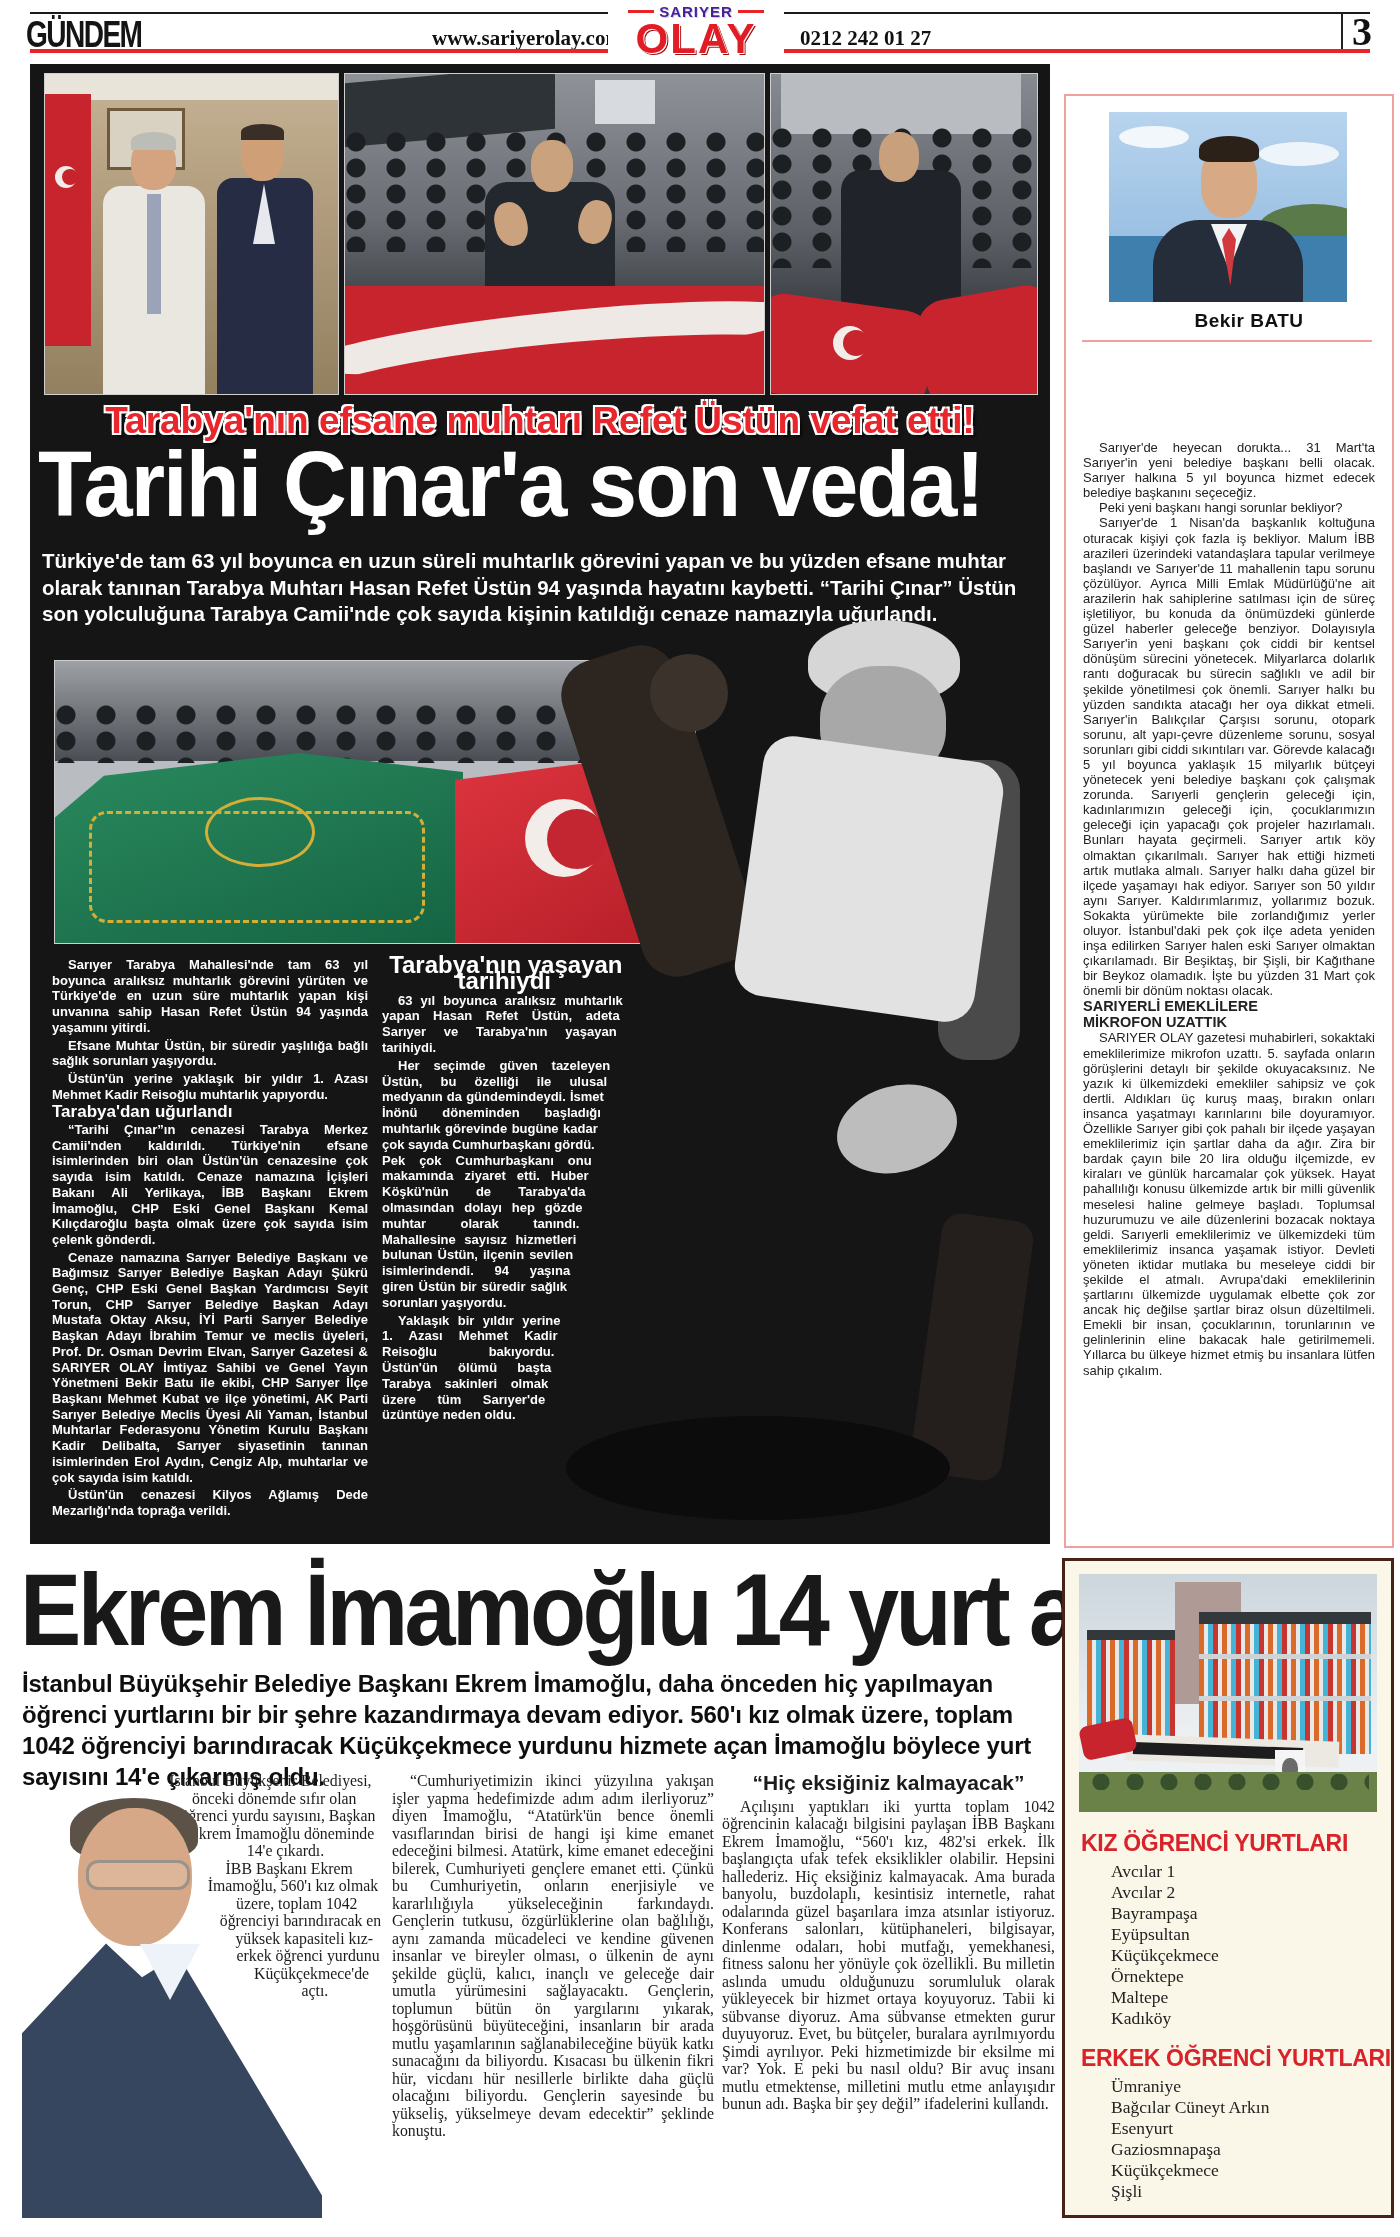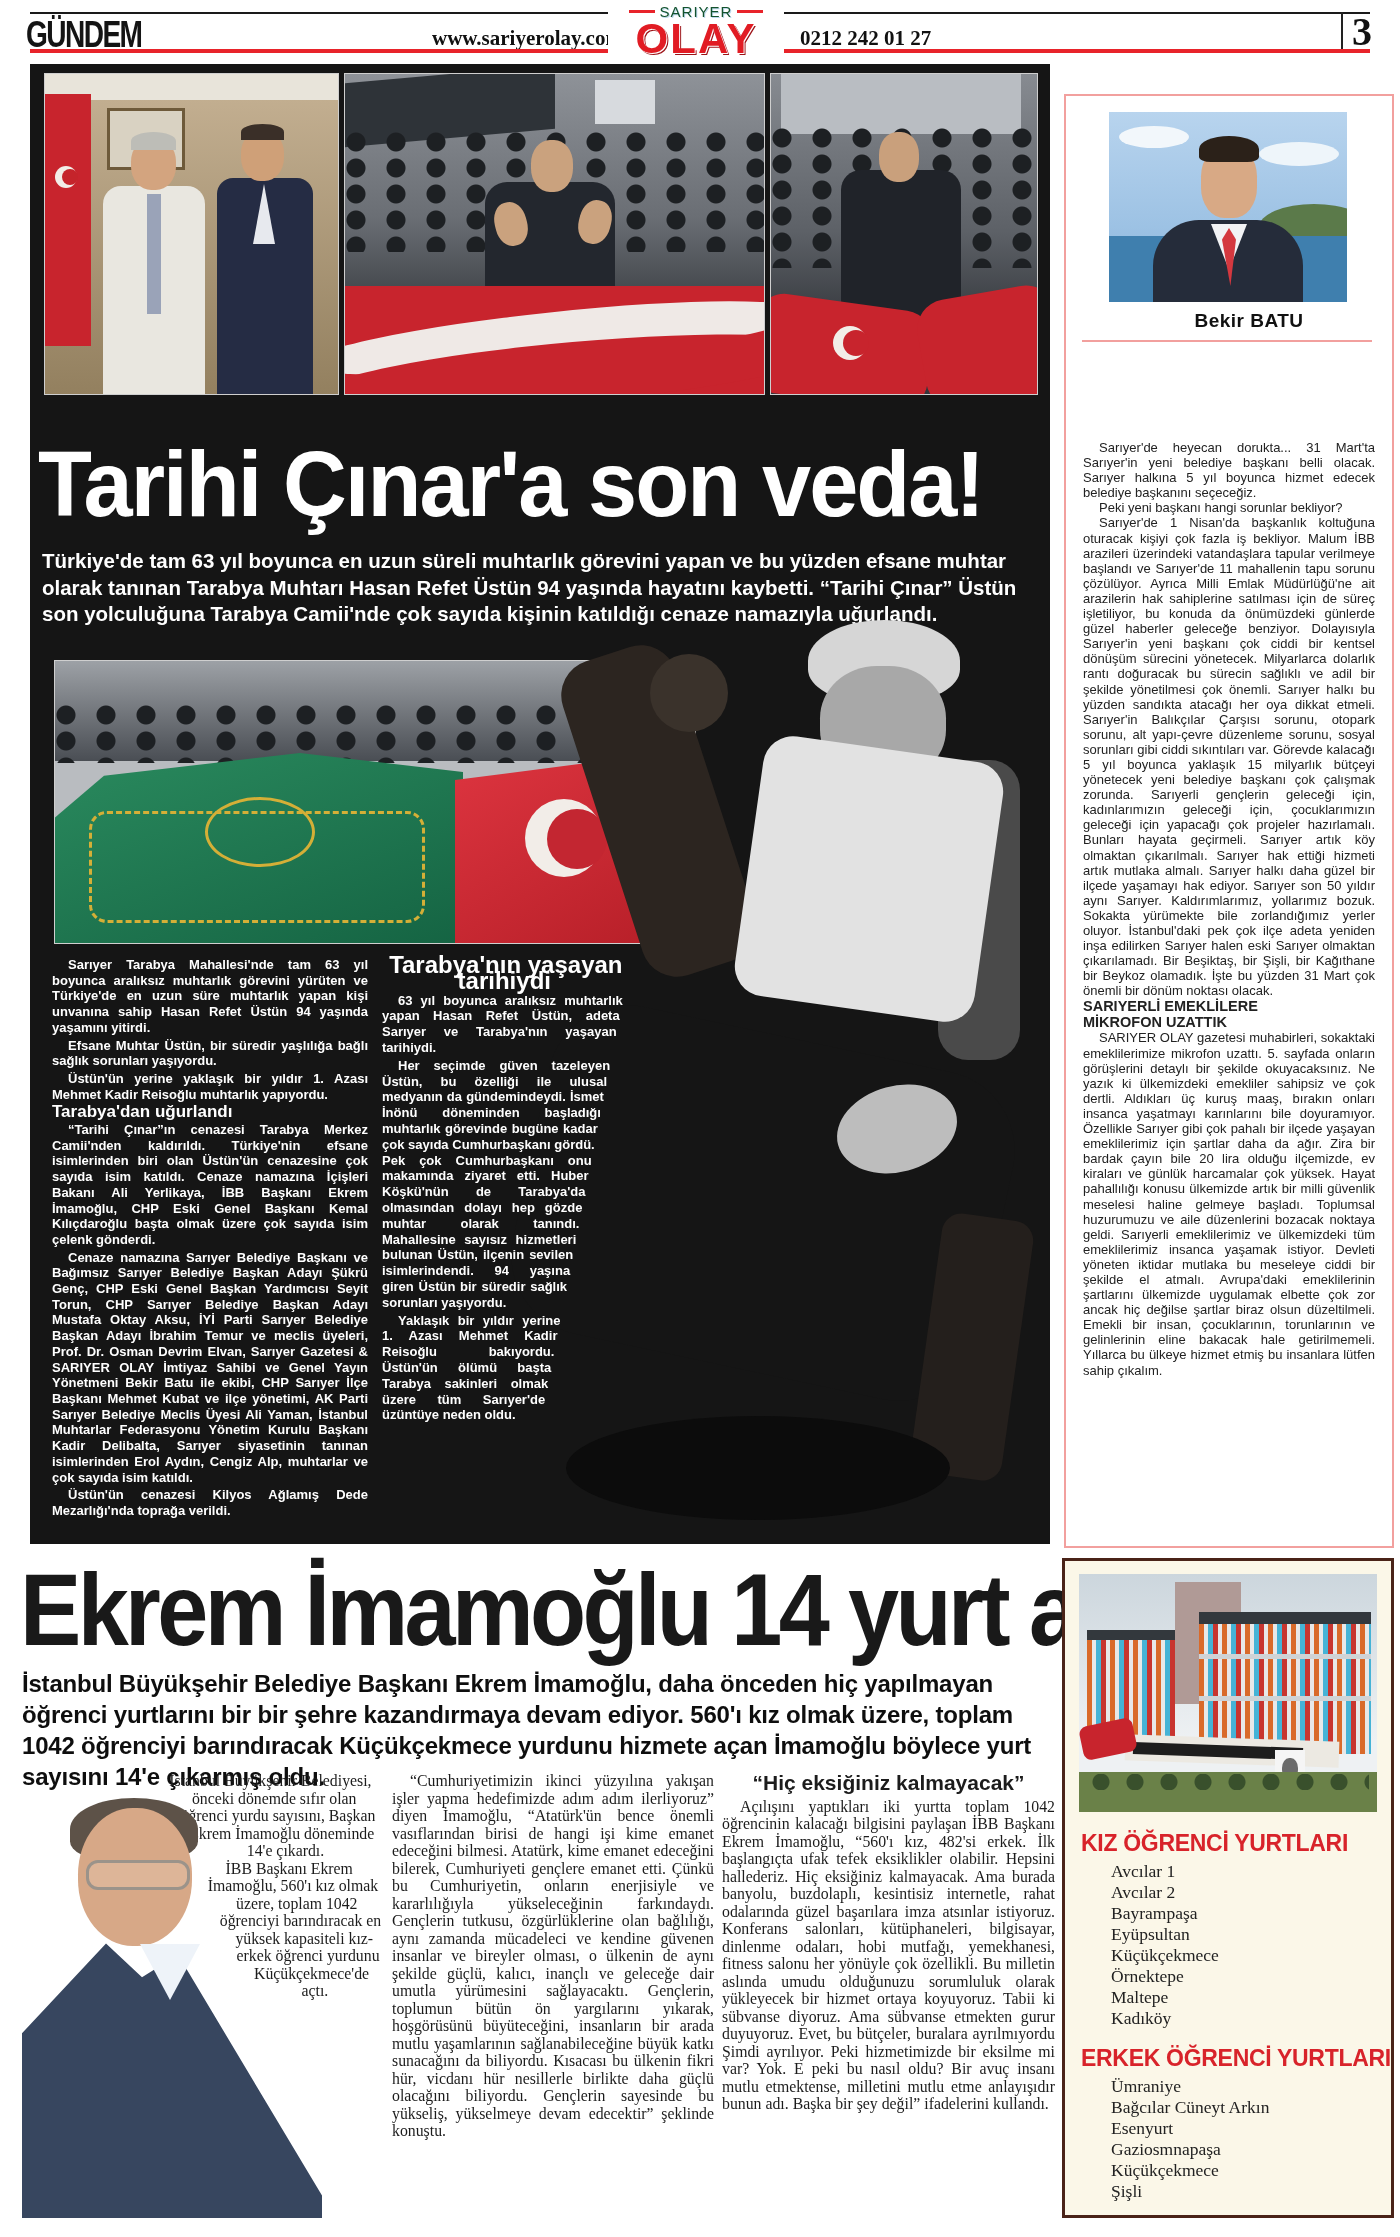--- a/index.html
+++ b/index.html
@@ -8,21 +8,21 @@
 
   
   .mast-topline{position:absolute;top:12px;left:30px;width:1340px;height:2px;background:#1a1a1a;}
   .mast-redline{position:absolute;top:49px;left:30px;width:1340px;height:4px;background:#e8232a;}
   .section-name{position:absolute;top:14px;left:26px;font-size:36px;font-weight:700;letter-spacing:-2px;
                 transform:scaleX(.78);transform-origin:left;color:#141414;}
   .website{position:absolute;top:26px;left:432px;font-family:"Liberation Serif",serif;font-weight:700;font-size:21px;}
   .logo{position:absolute;top:2px;left:608px;width:176px;height:58px;background:#fff;z-index:3;text-align:center;}
   .logo-top{display:flex;align-items:center;justify-content:center;gap:5px;height:16px;margin-top:1px;}
   .logo-top .dash{display:inline-block;width:26px;height:3px;background:#e8232a;}
-  .logo-top .logo-sariyer{font-size:15px;font-weight:400;color:#14532d;letter-spacing:1px;text-shadow:1px 1px 0 #bcd9ee;text-align:center;}
+  .logo-top .logo-sariyer{font-size:15px;font-weight:700;color:#4c1d95;letter-spacing:1px;text-shadow:1px 1px 0 #bcd9ee;text-align:center;}
   .logo-main{font-size:42px;line-height:40px;font-weight:900;color:#e11c24;letter-spacing:2px;
              text-shadow:1px 1px 0 #fff,2px 2px 0 #9c1116;}
   .phone{position:absolute;top:26px;left:800px;font-family:"Liberation Serif",serif;font-weight:700;font-size:21px;}
   .pageno-bar{position:absolute;top:12px;left:1341px;width:2px;height:40px;background:#222;}
   .pageno{position:absolute;top:8px;left:1352px;font-family:"Liberation Serif",serif;font-size:40px;font-weight:700;}
 
   
   .leadbox{position:absolute;left:30px;top:64px;width:1020px;height:1480px;background:#151515;overflow:hidden;}
   .ph{position:absolute;overflow:hidden;border:1px solid #cfcfcf;background:#777;}
   .sh{position:absolute;}
@@ -155,20 +155,21 @@
       <div class="sh" style="left:10px;top:0;width:240px;height:60px;background:#b9bdc2;"></div>
       <div class="sh heads" style="left:0;top:54px;width:100%;height:140px;"></div>
       <div class="sh" style="left:70px;top:96px;width:120px;height:150px;background:#202329;border-radius:20px;"></div>
       <div class="sh" style="left:108px;top:58px;width:40px;height:50px;background:#c9a07c;border-radius:45%;"></div>
       <div class="sh flag-red" style="left:-20px;top:228px;width:180px;height:100px;border-radius:30px;transform:rotate(8deg);"></div>
       <div class="sh flag-red" style="left:150px;top:218px;width:140px;height:110px;border-radius:30px;transform:rotate(-10deg);"></div>
       <div class="sh crescent" style="left:62px;top:252px;width:34px;height:34px;"></div>
       <div class="sh crescent-in" style="left:72px;top:256px;width:26px;height:26px;background:#c8242d;"></div>
     </div>
 
+    <div class="kicker">Tarabya'nın efsane muhtarı Refet Üstün vefat etti!</div>
     <h1 class="mainhead" style="margin:0;">Tarihi Çınar'a son veda!</h1>
     <p class="leadlede" style="margin:0;">Türkiye'de tam 63 yıl boyunca en uzun süreli muhtarlık görevini yapan ve bu yüzden efsane muhtar olarak tanınan Tarabya Muhtarı Hasan Refet Üstün 94 yaşında hayatını kaybetti. “Tarihi Çınar” Üstün son yolculuğuna Tarabya Camii'nde çok sayıda kişinin katıldığı cenaze namazıyla uğurlandı.</p>
 
     <div class="ph ph-coffin">
       <div class="sh cf-crowd"></div>
       <div class="sh cf-heads heads"></div>
       <div class="sh cf-green">
         <div class="sh cf-gold"></div>
         <div class="sh cf-med"></div>
       </div>

